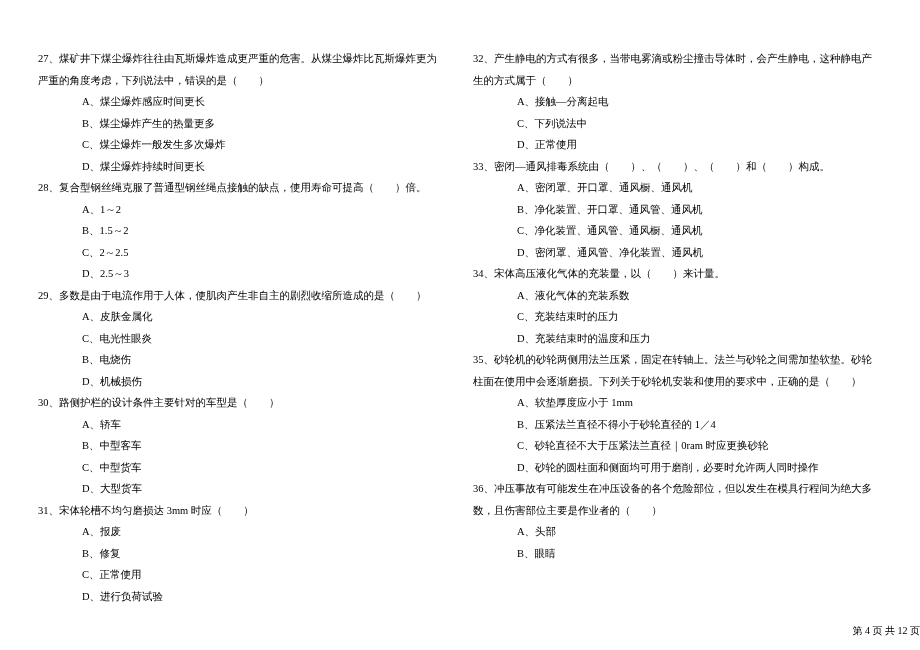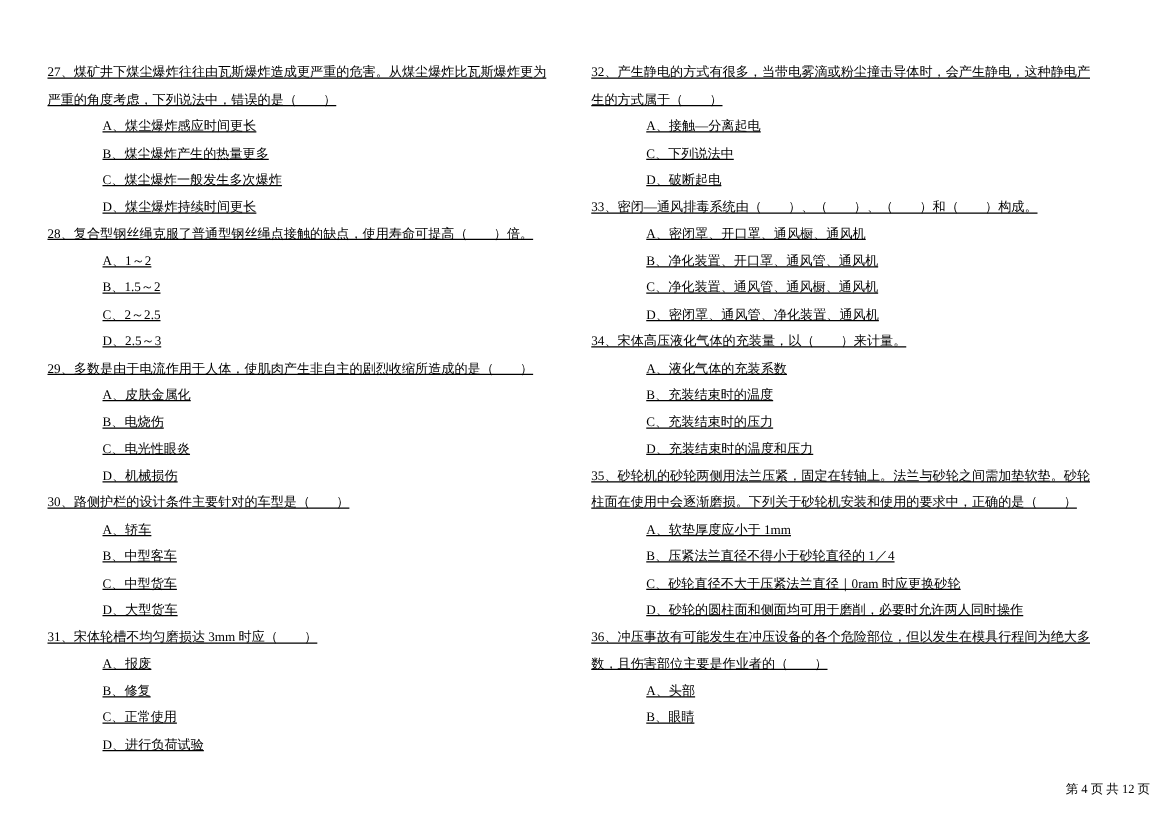--- a/index.html
+++ b/index.html
@@ -16,21 +16,20 @@
     display: flex;
     padding: 48px 38px 0 38px;
     gap: 26px;
   }
   .column {
     flex: 1;
     line-height: 2.05;
   }
   .question {
     margin-bottom: 0;
-    text-decoration: underline;
   }
   .q-text {
     text-align: left;
   }
   .options {
     padding-left: 44px;
   }
   .opt {
     display: block;
   }
@@ -66,22 +65,22 @@
         <span class="opt">B、1.5～2</span>
         <span class="opt">C、2～2.5</span>
         <span class="opt">D、2.5～3</span>
       </div>
     </div>
 
     <div class="question">
       <div class="q-text">29、多数是由于电流作用于人体，使肌肉产生非自主的剧烈收缩所造成的是（　　）</div>
       <div class="options">
         <span class="opt">A、皮肤金属化</span>
+        <span class="opt">C、电光性眼炎</span>
         <span class="opt">B、电烧伤</span>
-        <span class="opt">C、电光性眼炎</span>
         <span class="opt">D、机械损伤</span>
       </div>
     </div>
 
     <div class="question">
       <div class="q-text">30、路侧护栏的设计条件主要针对的车型是（　　）</div>
       <div class="options">
         <span class="opt">A、轿车</span>
         <span class="opt">B、中型客车</span>
         <span class="opt">C、中型货车</span>
@@ -101,39 +100,38 @@
 
   </div>
 
   <div class="column">
 
     <div class="question">
       <div class="q-text">32、产生静电的方式有很多，当带电雾滴或粉尘撞击导体时，会产生静电，这种静电产生的方式属于（　　）</div>
       <div class="options">
         <span class="opt">A、接触—分离起电</span>
         <span class="opt">C、下列说法中</span>
-        <span class="opt">D、破断起电</span>
+        <span class="opt">D、正常使用</span>
       </div>
     </div>
 
     <div class="question">
       <div class="q-text">33、密闭—通风排毒系统由（　　）、（　　）、（　　）和（　　）构成。</div>
       <div class="options">
         <span class="opt">A、密闭罩、开口罩、通风橱、通风机</span>
         <span class="opt">B、净化装置、开口罩、通风管、通风机</span>
         <span class="opt">C、净化装置、通风管、通风橱、通风机</span>
         <span class="opt">D、密闭罩、通风管、净化装置、通风机</span>
       </div>
     </div>
 
     <div class="question">
       <div class="q-text">34、宋体高压液化气体的充装量，以（　　）来计量。</div>
       <div class="options">
         <span class="opt">A、液化气体的充装系数</span>
-        <span class="opt">B、充装结束时的温度</span>
         <span class="opt">C、充装结束时的压力</span>
         <span class="opt">D、充装结束时的温度和压力</span>
       </div>
     </div>
 
     <div class="question">
       <div class="q-text">35、砂轮机的砂轮两侧用法兰压紧，固定在转轴上。法兰与砂轮之间需加垫软垫。砂轮柱面在使用中会逐渐磨损。下列关于砂轮机安装和使用的要求中，正确的是（　　）</div>
       <div class="options">
         <span class="opt">A、软垫厚度应小于 1mm</span>
         <span class="opt">B、压紧法兰直径不得小于砂轮直径的 1／4</span>

